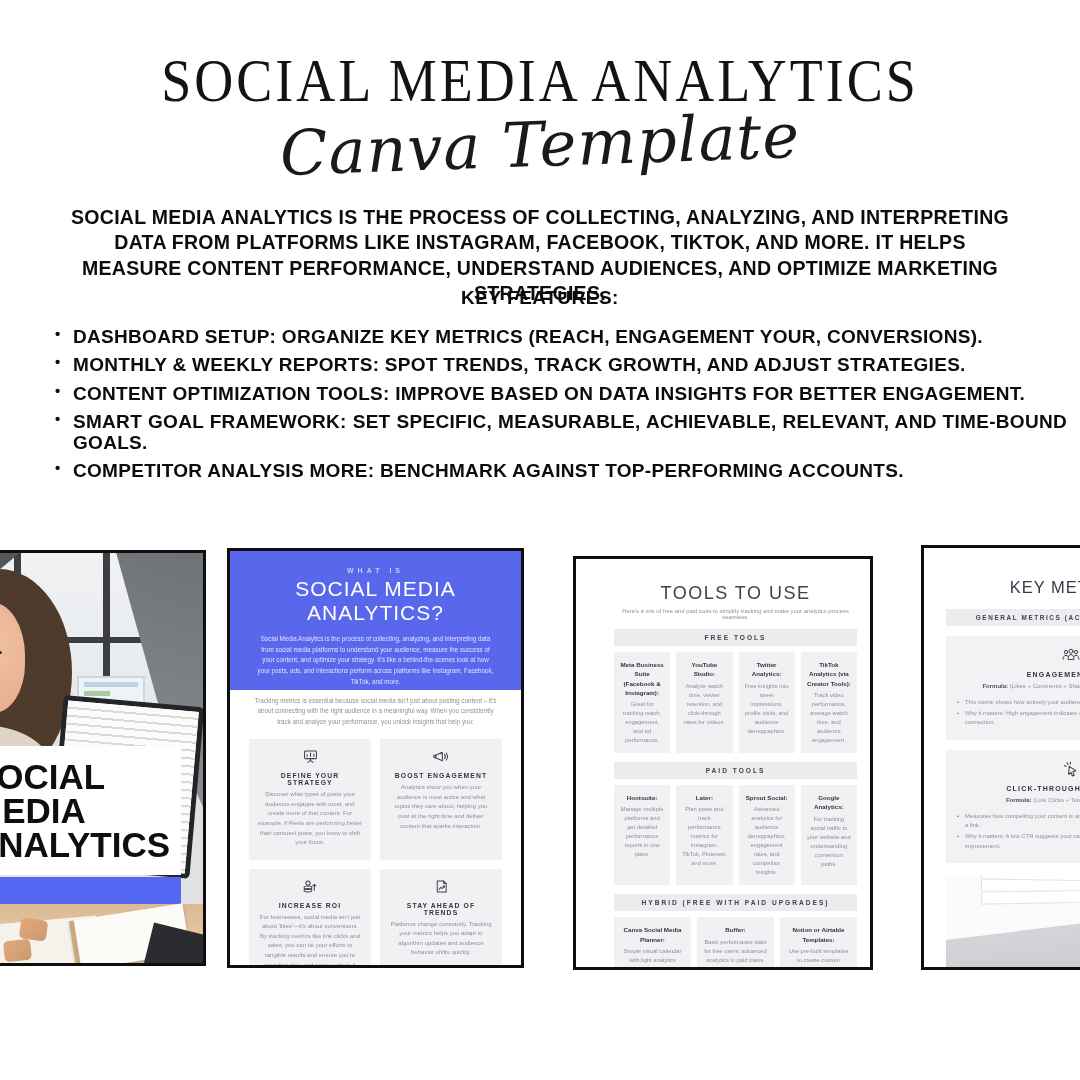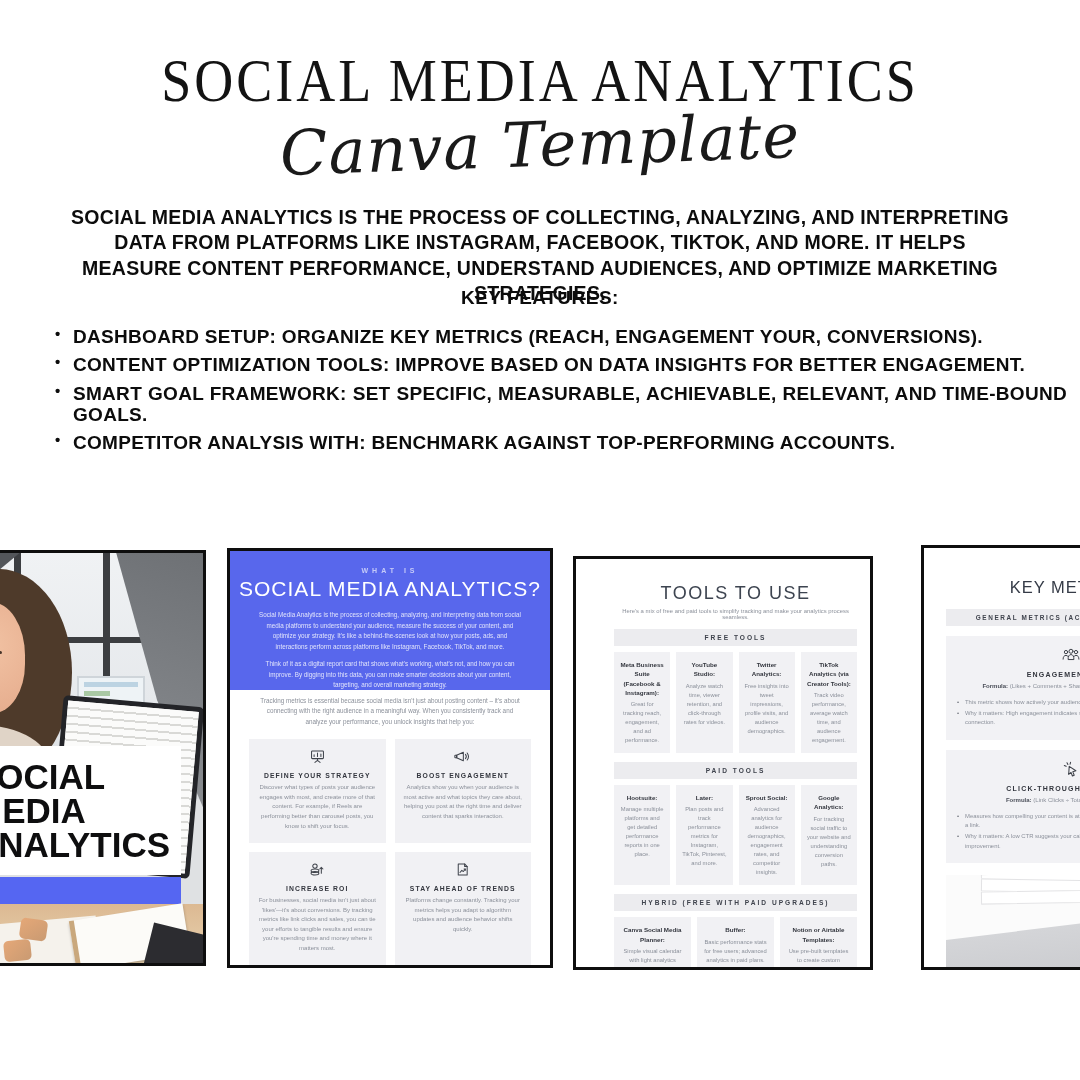--- a/index.html
+++ b/index.html
@@ -91,21 +91,21 @@
   .cp-cookie{position:absolute;width:27px;height:21px;border-radius:5px;
     background:linear-gradient(140deg,#e5a878,#c99a72);}
   .cp-cookie.c2{left:30%;bottom:38%;transform:rotate(8deg);}
   .cp-cookie.c3{left:24%;bottom:4%;transform:rotate(-6deg);}
   .cp-notebook{position:absolute;right:6%;bottom:2%;width:42%;height:84%;
     background:#fcfbf8;border-left:5px solid #c9a87d;transform:rotate(-9deg);
     box-shadow:0 2px 3px rgba(0,0,0,.25);}
   .cp-dark{position:absolute;right:-5%;bottom:-14%;width:26%;height:70%;
     background:#2c2c30;transform:rotate(14deg);}
   
-  #card-what{left:227px;top:548px;width:326px;height:420px;}
+  #card-what{left:227px;top:548px;width:297px;height:420px;}
   .w-header{height:139px;text-align:center;box-sizing:border-box;padding-top:16px;}
   .w-kicker{font-size:7px;letter-spacing:4px;color:rgba(255,255,255,.65);font-weight:bold;}
   .w-title{font-size:21px;color:#ffffff;letter-spacing:1px;font-weight:500;margin-top:3px;}
   .w-intro{width:82%;margin:9px auto 0 auto;font-size:6.3px;line-height:1.7;
     color:rgba(255,255,255,.82);}
   .w-intro + .w-intro{margin-top:6px;}
   .w-sec-title{margin-top:20px;text-align:center;font-size:16.5px;letter-spacing:1px;
     color:#3d4450;font-weight:bold;}
   .w-sec-intro{width:84%;margin:6px auto 0 auto;text-align:center;font-size:6.3px;
     line-height:1.65;color:#8b909a;}
@@ -170,23 +170,24 @@
 </style>
 </head>
 <body>
 
 <div class="hero-title">SOCIAL MEDIA ANALYTICS</div>
 <div class="hero-script">Canva Template</div>
 <div class="hero-intro">SOCIAL MEDIA ANALYTICS IS THE PROCESS OF COLLECTING, ANALYZING, AND INTERPRETING DATA FROM PLATFORMS LIKE INSTAGRAM, FACEBOOK, TIKTOK, AND MORE. IT HELPS MEASURE CONTENT PERFORMANCE, UNDERSTAND AUDIENCES, AND OPTIMIZE MARKETING STRATEGIES.</div>
 <div class="features-heading">KEY FEATURES:</div>
 <ul class="features">
   <li>DASHBOARD SETUP: ORGANIZE KEY METRICS (REACH, ENGAGEMENT YOUR, CONVERSIONS).</li>
+  <li>MONTHLY &amp; WEEKLY REPORTS: SPOT TRENDS, TRACK GROWTH, AND ADJUST STRATEGIES.</li>
   <li>CONTENT OPTIMIZATION TOOLS: IMPROVE BASED ON DATA INSIGHTS FOR BETTER ENGAGEMENT.</li>
   <li>SMART GOAL FRAMEWORK: SET SPECIFIC, MEASURABLE, ACHIEVABLE, RELEVANT, AND TIME-BOUND GOALS.</li>
-  <li>COMPETITOR ANALYSIS WITH: BENCHMARK AGAINST TOP-PERFORMING ACCOUNTS.</li>
+  <li>COMPETITOR ANALYSIS MORE: BENCHMARK AGAINST TOP-PERFORMING ACCOUNTS.</li>
 </ul>
 
 <div class="pcard" id="card-cover">
   <div class="cp">
     <div class="cp-windows">
       <div class="cp-mv" style="left:28%"></div>
       <div class="cp-mv" style="left:62%"></div>
       <div class="cp-mv" style="left:92%"></div>
       <div class="cp-mh"></div>
     </div>

